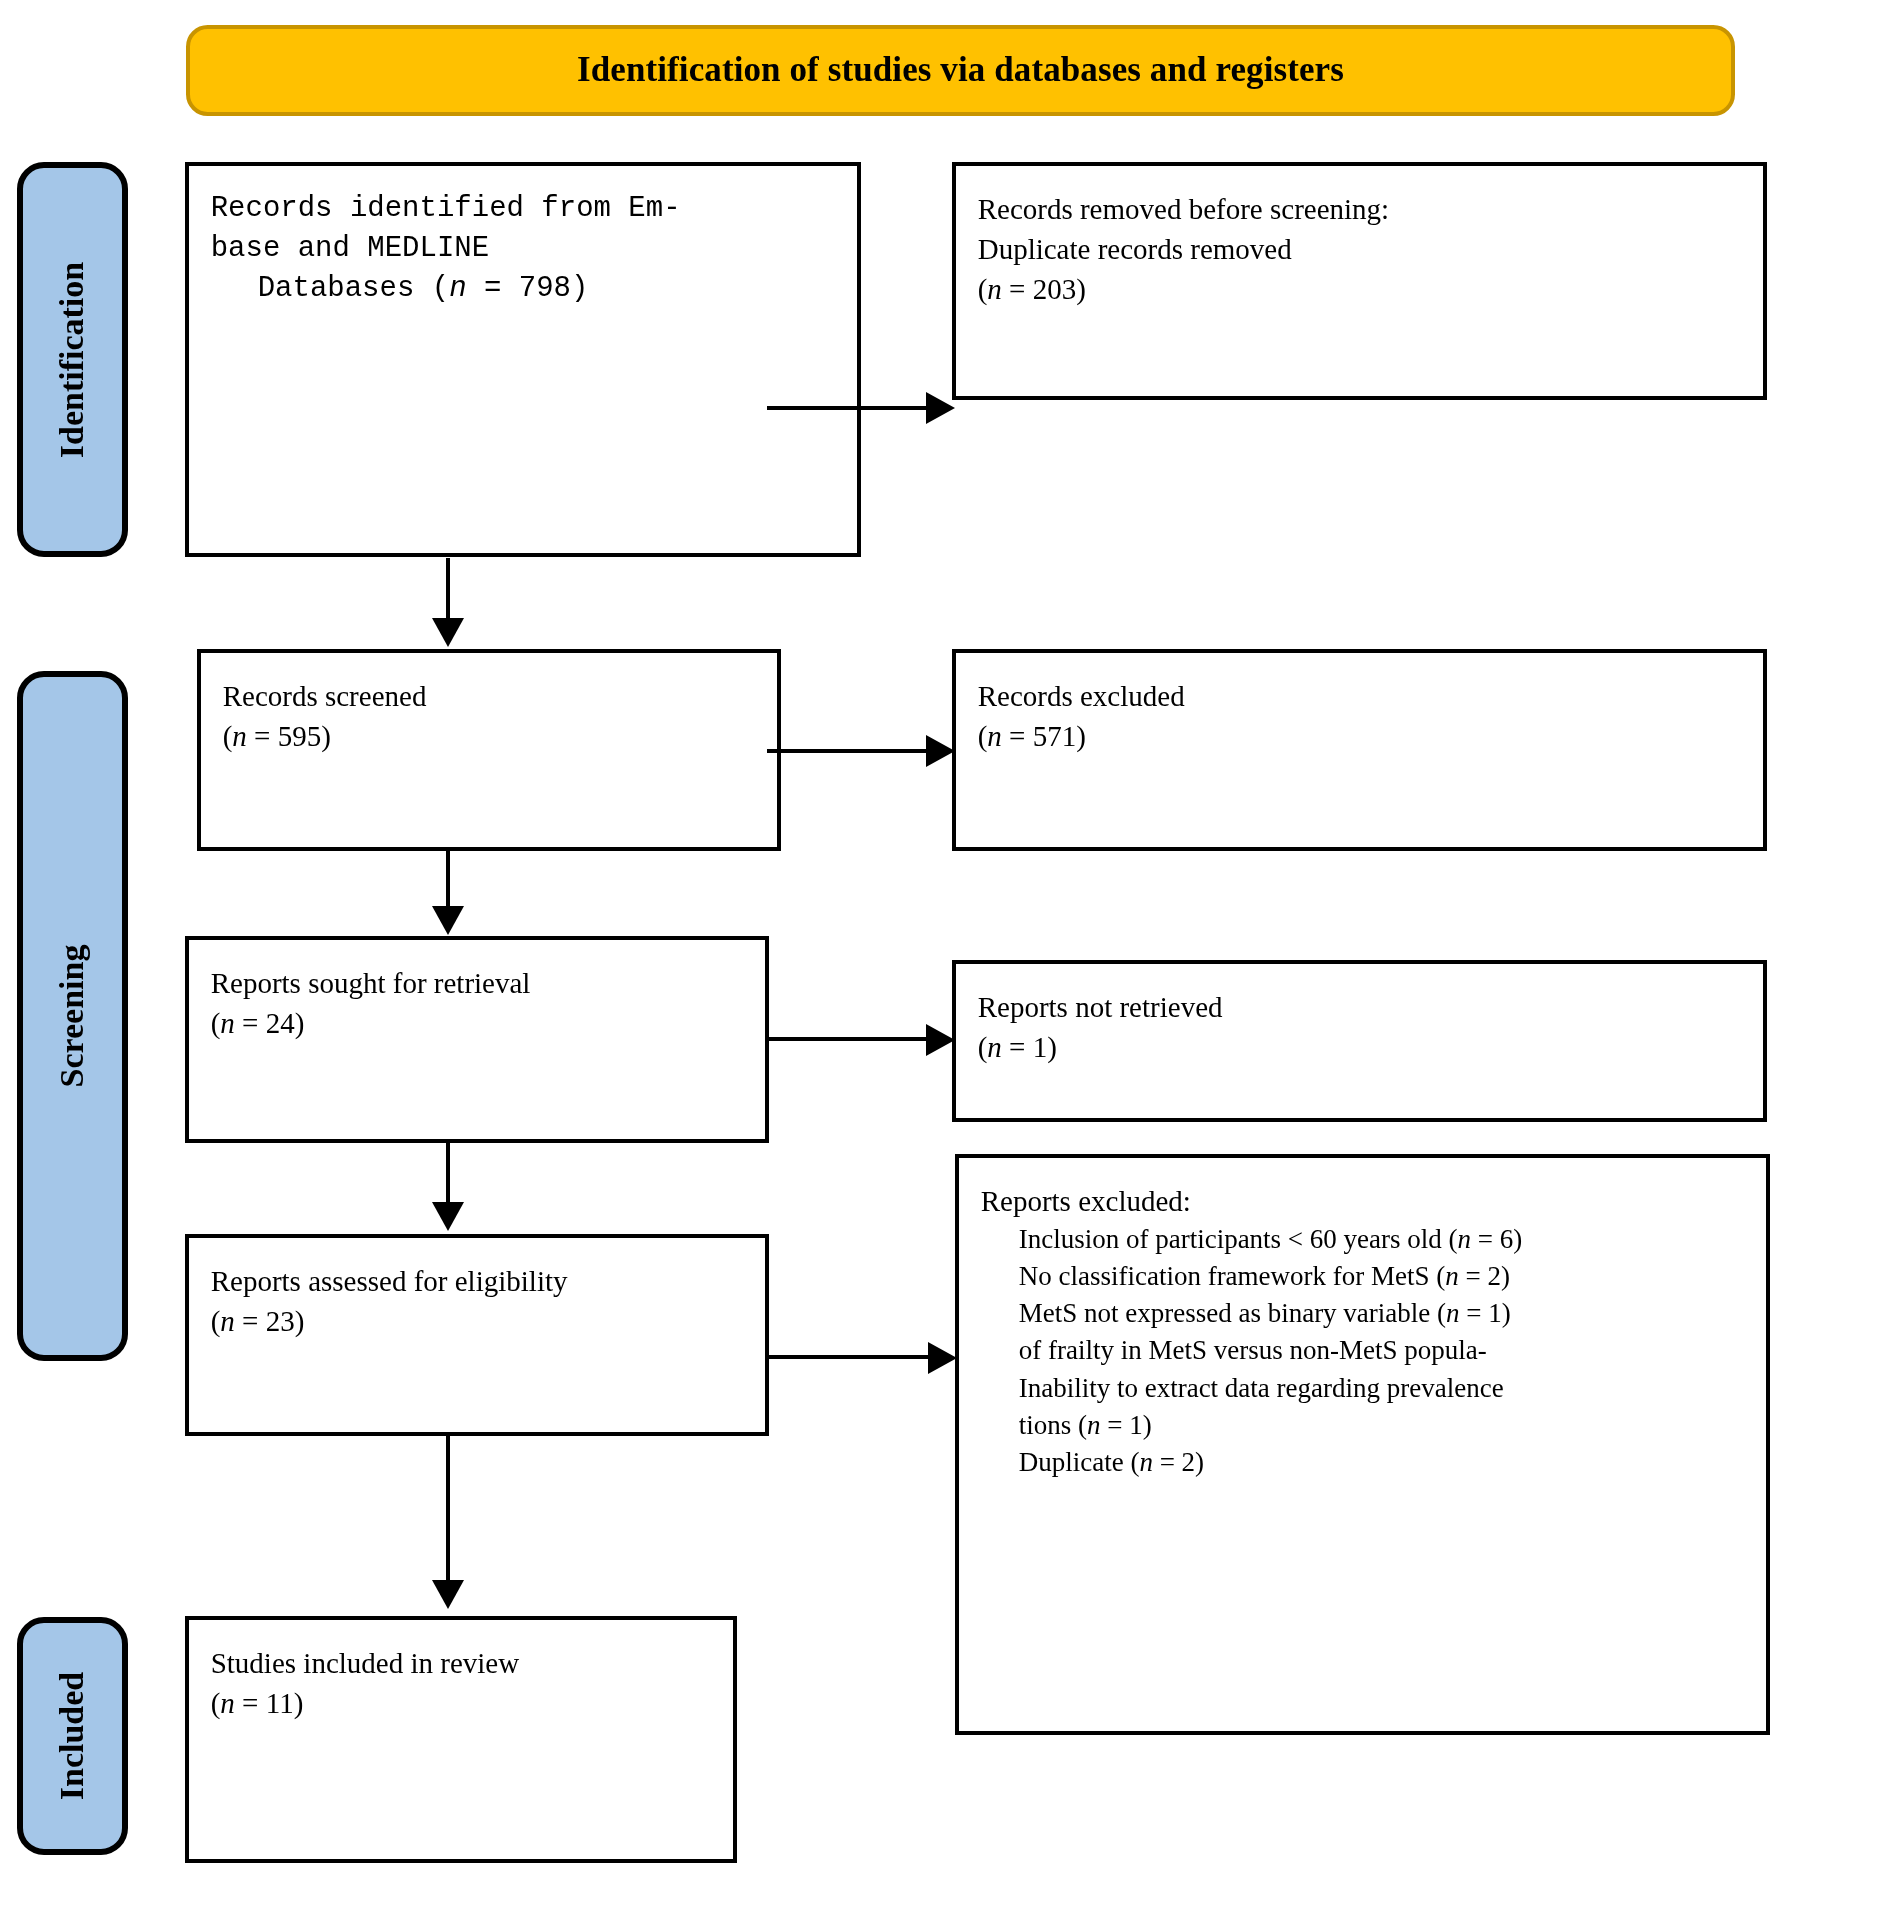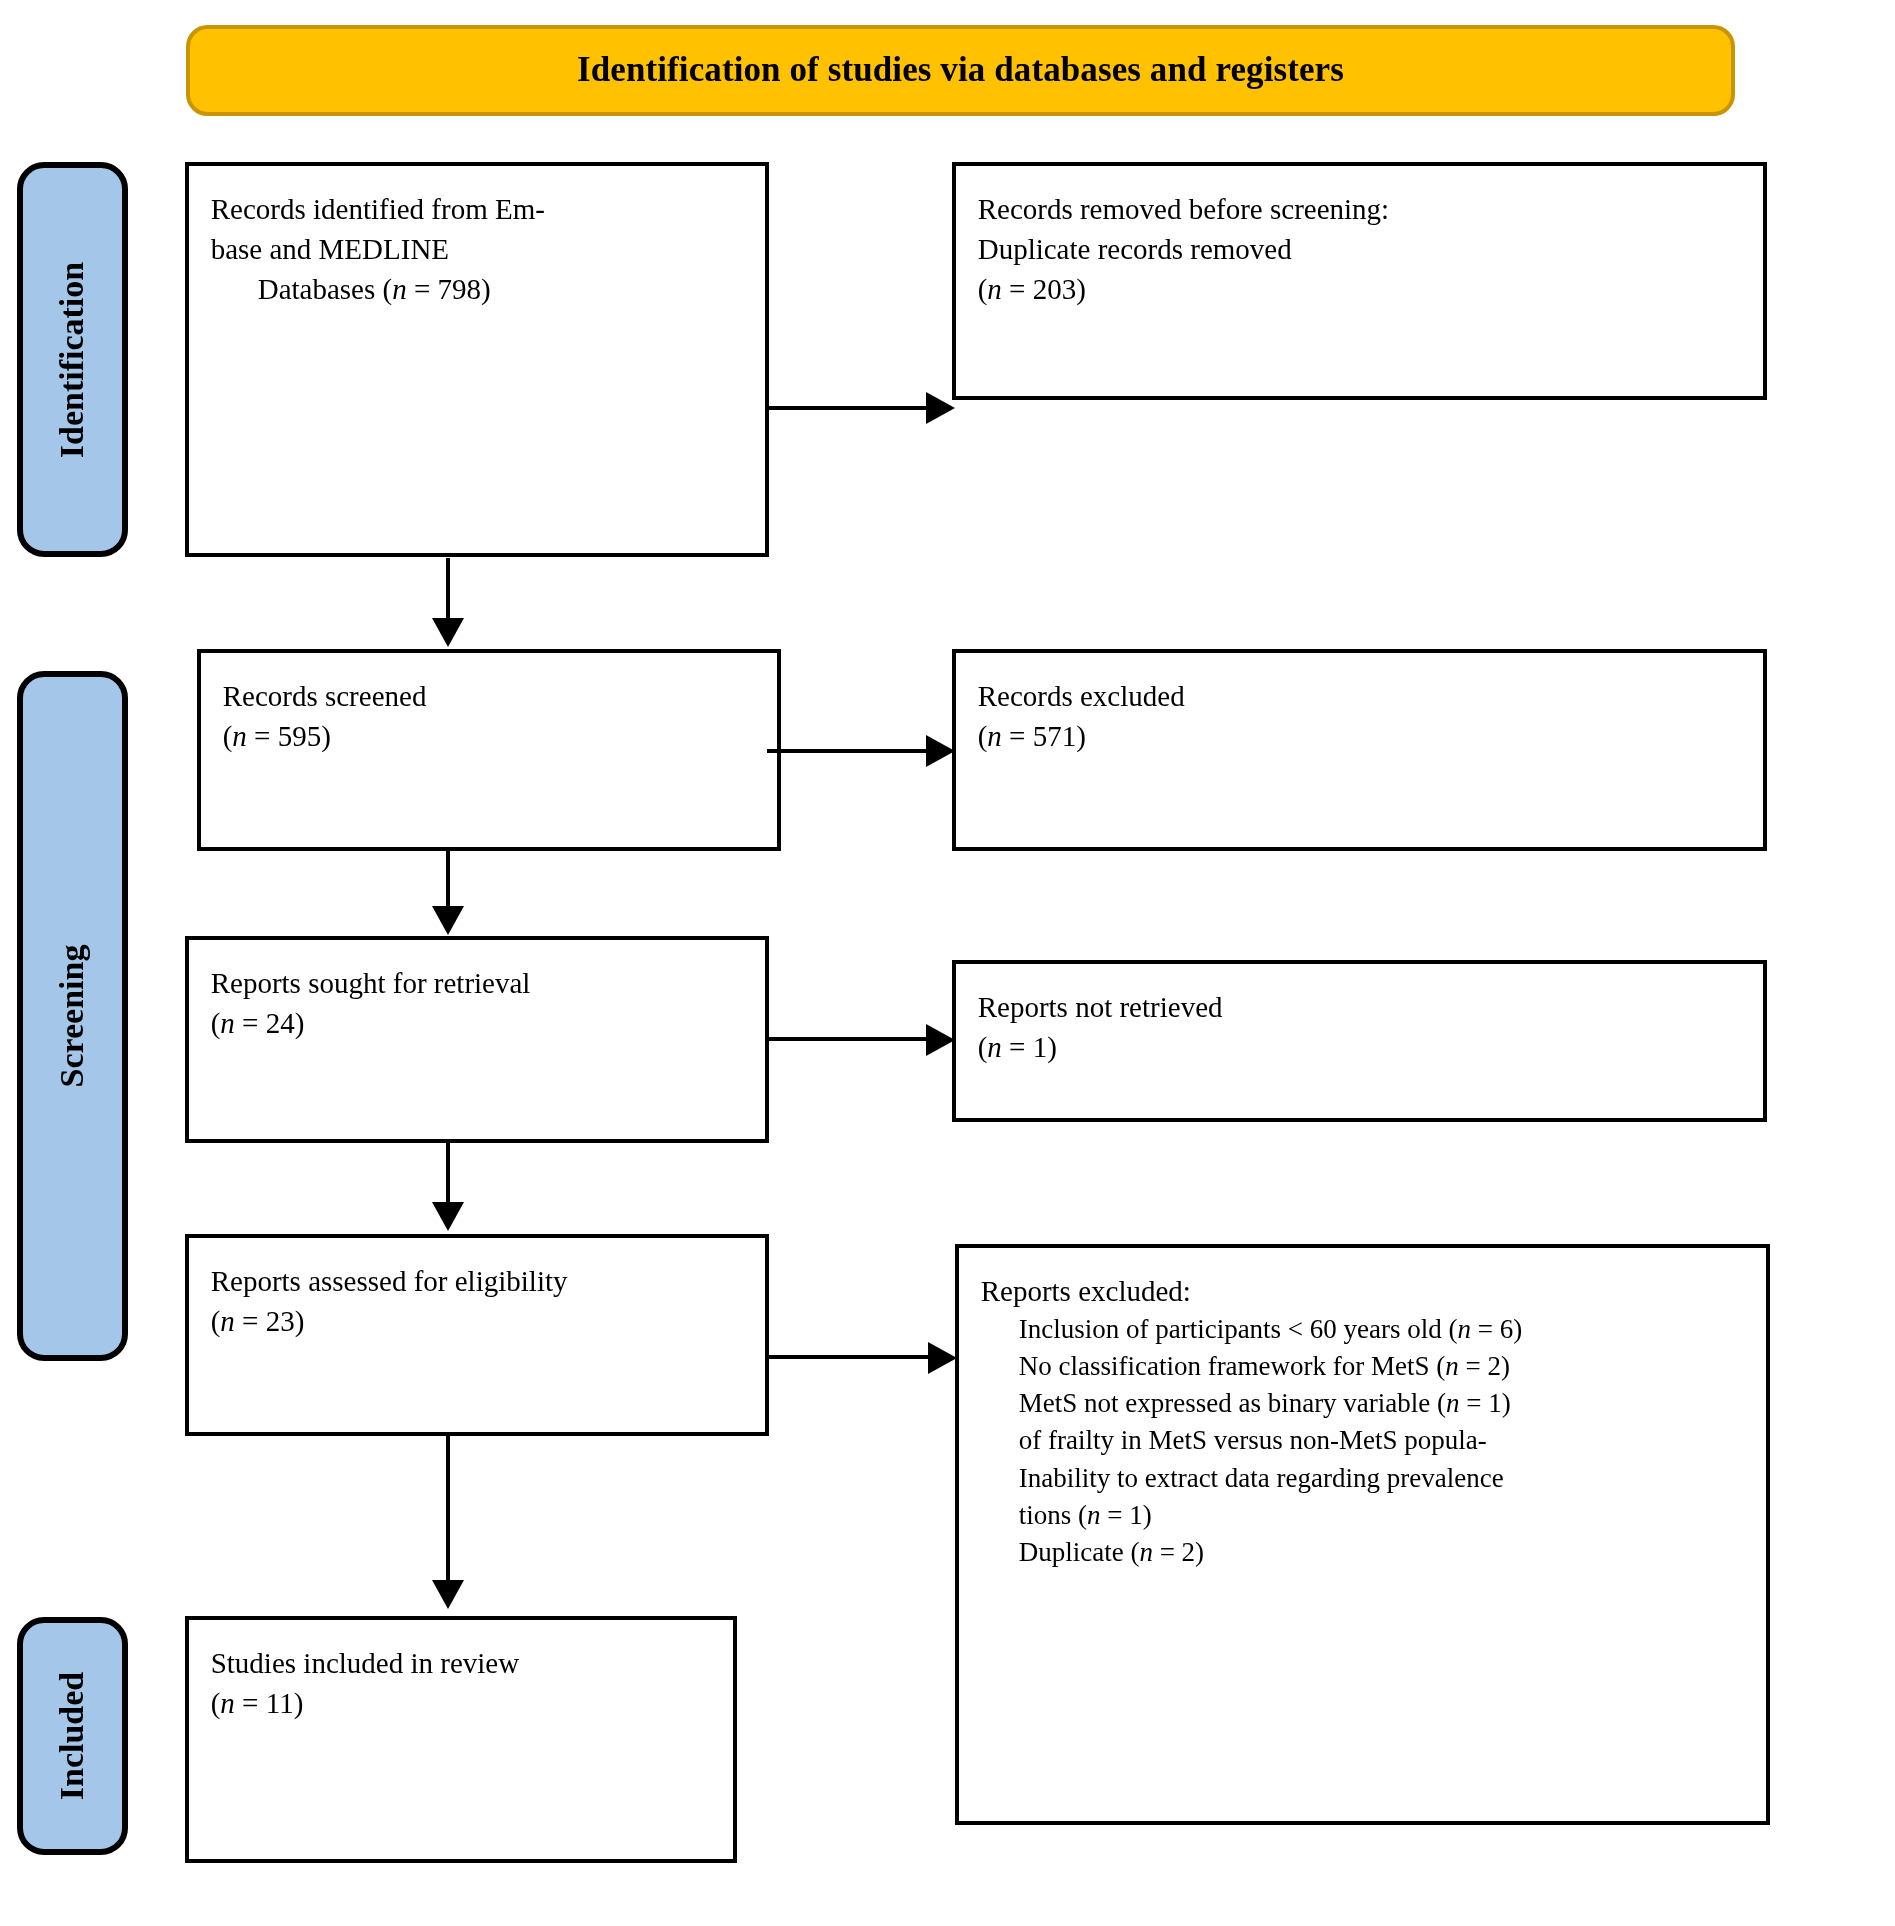--- a/index.html
+++ b/index.html
@@ -94,31 +94,31 @@
   .excl-list p {
     margin: 0;
     font-size: 27px;
     line-height: 1.38;
     text-align: justify;
     text-justify: inter-word;
   }
   .excl-list p.last-line { text-align: left; }
 
   
-  #box-identified   { left: 185px;  top: 162px;  width: 584px; height: 395px; }
+  #box-identified   { left: 185px;  top: 162px;  width: 676px; height: 395px; font-family: Liberation Mono, monospace; }
   #box-screened     { left: 185px;  top: 649px; width: 584px; height: 202px; margin-left: 12px; }
   #box-sought       { left: 185px;  top: 936px; width: 584px; height: 207px; }
   #box-assessed     { left: 185px;  top: 1234px; width: 584px; height: 202px; }
   #box-included     { left: 185px;  top: 1616px; width: 552px; height: 247px; }
 
   
   #box-removed      { left: 952px; top: 162px;  width: 815px; height: 238px; }
   #box-excluded-rec { left: 952px; top: 649px; width: 815px; height: 202px; }
   #box-notretr      { left: 952px; top: 960px; width: 815px; height: 162px; }
-  #box-excluded-rep { left: 955px; top: 1244px; width: 815px; height: 581px; }
+  #box-excluded-rep { left: 955px; top: 1154px; width: 815px; height: 581px; }
 
   
   .conn {
     position: absolute;
     background: #000000;
   }
   .conn-h { height: 4.2px; }
   .conn-v { width: 4.2px; }
   .arrow-right {
     position: absolute;

